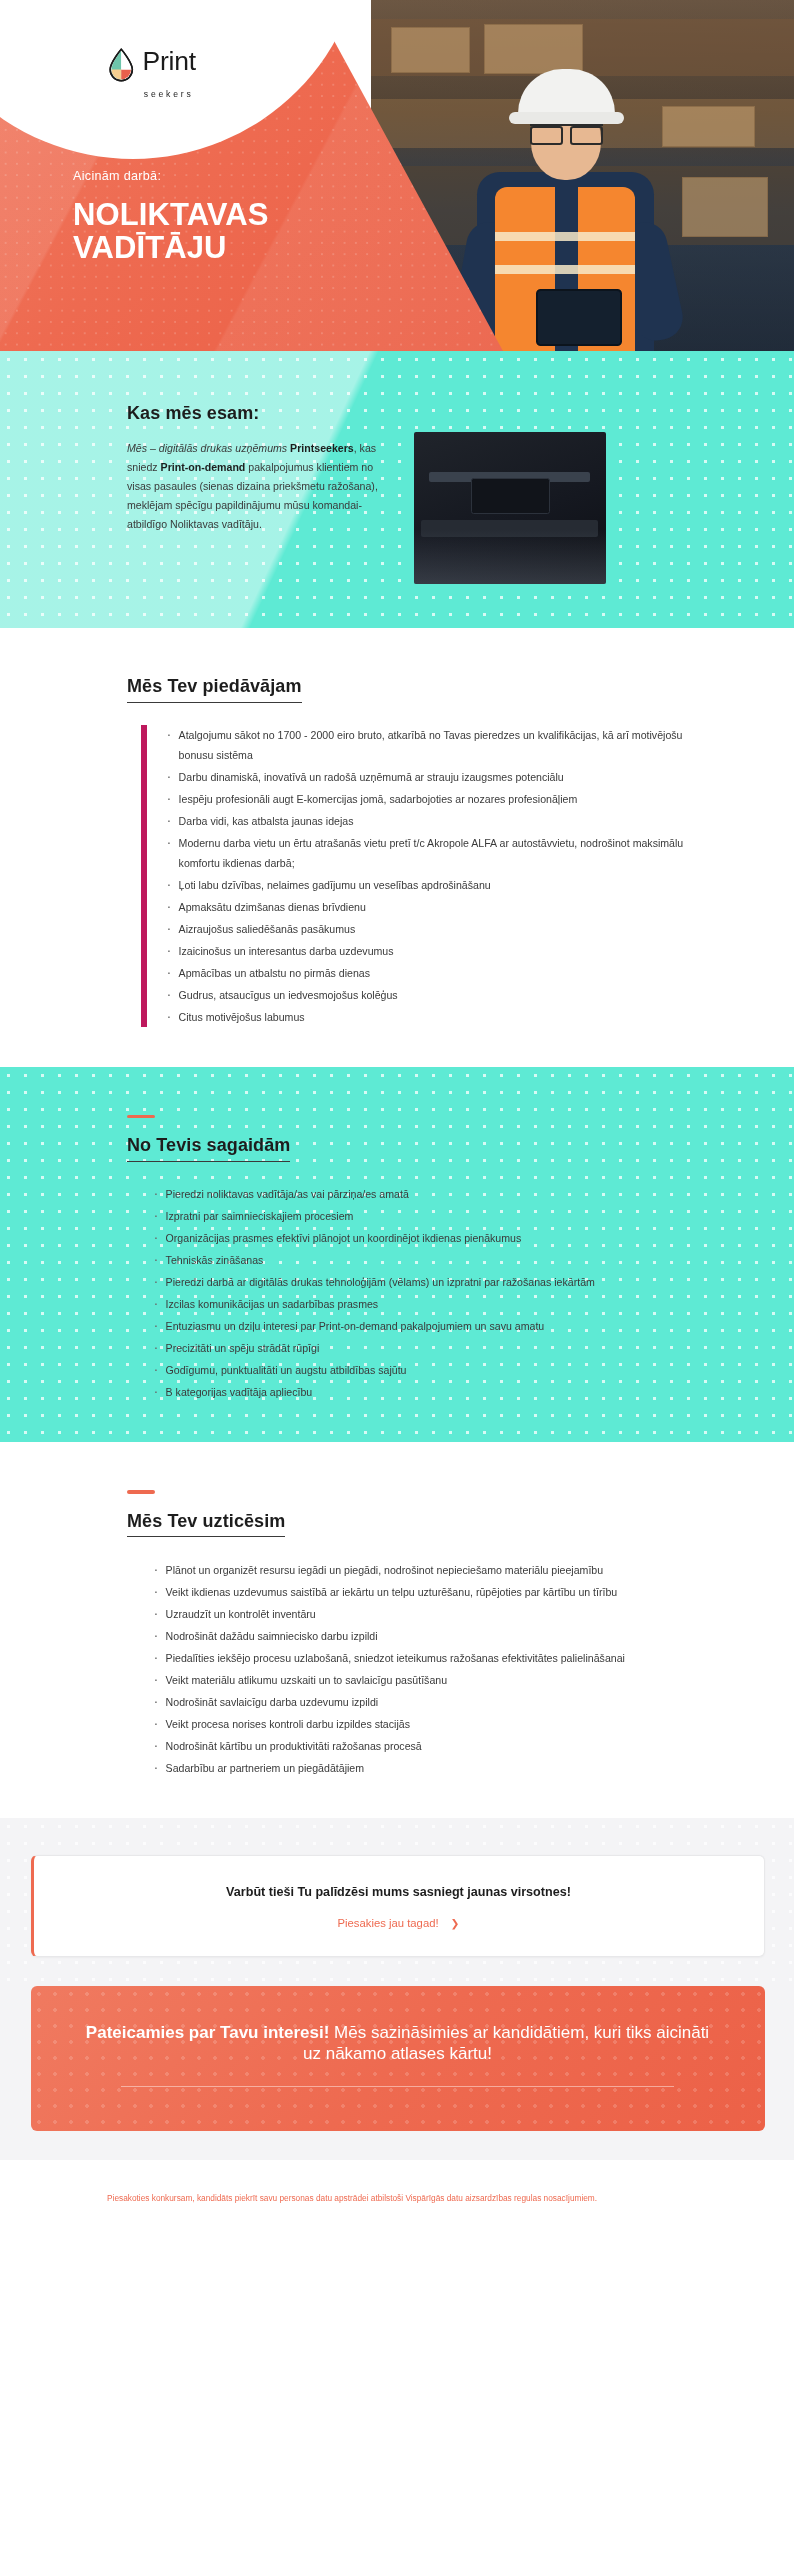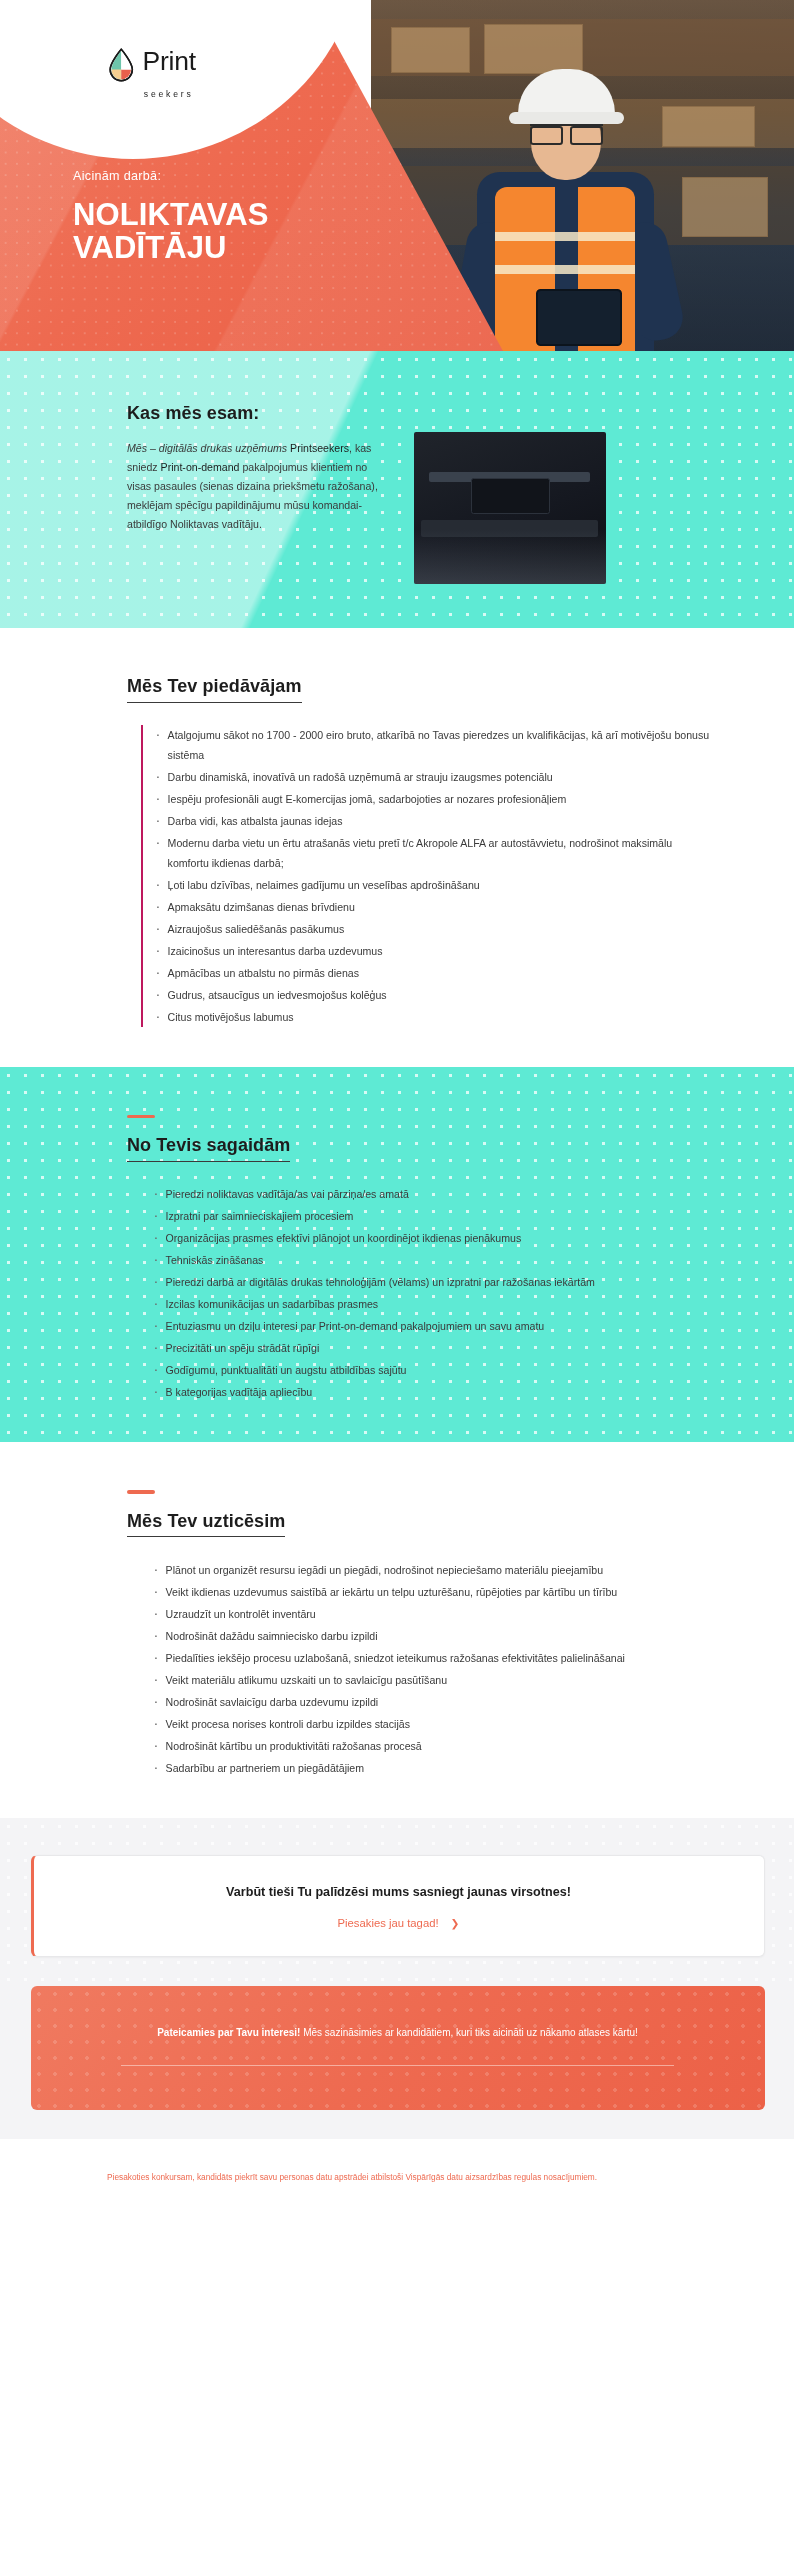--- a/index.html
+++ b/index.html
@@ -81,39 +81,39 @@
     background-image: radial-gradient(rgba(255,255,255,.75) 1.6px, transparent 1.7px);
     background-size: 17px 17px; pointer-events:none;
   }
   .band-diag { position:absolute; inset:0; background:linear-gradient(115deg, rgba(255,255,255,.45) 0 40%, rgba(255,255,255,0) 41% 100%); pointer-events:none; }
   .inner { position:relative; width:689px; margin:0 auto; padding:0 0 0 20px; }
 
   .about { display:flex; gap:22.5px; padding:52px 0 44px; align-items:flex-start; }
   .about-text { width:318px; padding-left:54px; }
   .sec-title { font-size:18px; font-weight:700; color:#1d1d1d; letter-spacing:0.1px; margin-bottom:14.6px; }
   .about p { font-size:10.6px; line-height:19px; color:#3a3a3a; }
-  .about p b { font-weight:400; color:#1d1d1d; }
+  .about p b { font-weight:700; color:#1d1d1d; }
   .about p i { font-style:italic; }
   .about-photo {
     width:192px; height:152px; flex:none; margin-top:29px; border-radius:2px;
     background: linear-gradient(160deg,#20242b 0%, #151820 55%, #0d0f14 100%);
     position:relative; overflow:hidden;
   }
   .about-photo .rail { position:absolute; left:8%; top:26%; width:84%; height:10px; background:#3a424d; border-radius:2px; }
   .about-photo .rail2 { position:absolute; left:4%; top:58%; width:92%; height:17px; background:#262b33; border-radius:2px; }
   .about-photo .head { position:absolute; left:30%; top:30%; width:79px; height:36px; background:#11141a; border:1.3px solid #2c323c; border-radius:2.6px; }
   .about-photo .glow { position:absolute; left:0; bottom:0; width:100%; height:36%; background:linear-gradient(to top, rgba(120,130,145,.35), transparent); }
 
   .sec { padding:48px 0 38px; }
   .accent-dash { width:28px; height:3.3px; background:#ee6a50; border-radius:2px; margin:0 0 17px 54px; }
   .sec-head {
     display:inline-block; margin-left:54px; font-size:18px; font-weight:700; color:#1d1d1d;
     border-bottom:1.3px solid #3a3a3a; padding-bottom:4.6px; letter-spacing:0.1px;
   }
-  .bullets { margin:22.5px 0 0 68px; padding-left:10px; border-left:2px solid #be185d; list-style:none; max-width:570px; }
+  .bullets { margin:22.5px 0 0 68px; padding-left:17px; border-left:6px solid #be185d; list-style:none; max-width:570px; }
   .bullets li { position:relative; padding-left:14.6px; font-size:10.6px; line-height:20px; color:#3a3a3a; margin-bottom:2px; }
   .bullets li:before { content:"·"; position:absolute; left:2.6px; top:-1.3px; font-size:14.6px; color:#6a6a6a; line-height:20px; }
   .bullets.plain { border-left:none; padding-left:0; margin-left:78px; }
 
   
   .cta-wrap { background:#f4f4f6; padding:37px 0 29px; position:relative; }
   .cta-box {
     position:relative; width:734px; margin:0 auto; background:#ffffff;
     border:0.7px solid #e8e8ea; border-left:3.3px solid #ee6a50; border-radius:6px;
     padding:29px 0 26.5px; text-align:center; box-shadow:0 0.7px 2px rgba(0,0,0,.04);
@@ -126,21 +126,21 @@
     position:relative; width:734px; margin:0 auto; border-radius:6px; overflow:hidden;
     background:linear-gradient(135deg,#f07a60 0%, #ee6a50 50%, #ec6147 100%);
     padding:36px 46px 44px; text-align:center; color:#ffffff;
   }
   .banner-dots {
     position:absolute; inset:0;
     background-image: radial-gradient(rgba(255,255,255,.16) 1.7px, transparent 1.8px);
     background-size: 16px 16px;
   }
   .banner-inner { position:relative; }
-  .banner-text { font-size:10px; line-height:21px; }
+  .banner-text { font-size:17px; line-height:21px; }
   .banner-text b { font-weight:700; }
   .banner-rule { position:relative; margin:22.5px auto 0; width:86%; height:0.7px; background:rgba(255,255,255,.45); }
 
   .banner-outer { background:#f4f4f6; padding:0 0 29px; }
 
   
   .footer { background:#ffffff; padding:32px 0 37px; }
   .footer-inner { width:689px; margin:0 auto; padding-left:54px; }
   .footer p { font-size:8.3px; line-height:13.2px; color:#ee6a50; max-width:576px; }
   .footer p.grey { color:#8d8d93; margin-top:14.6px; }

